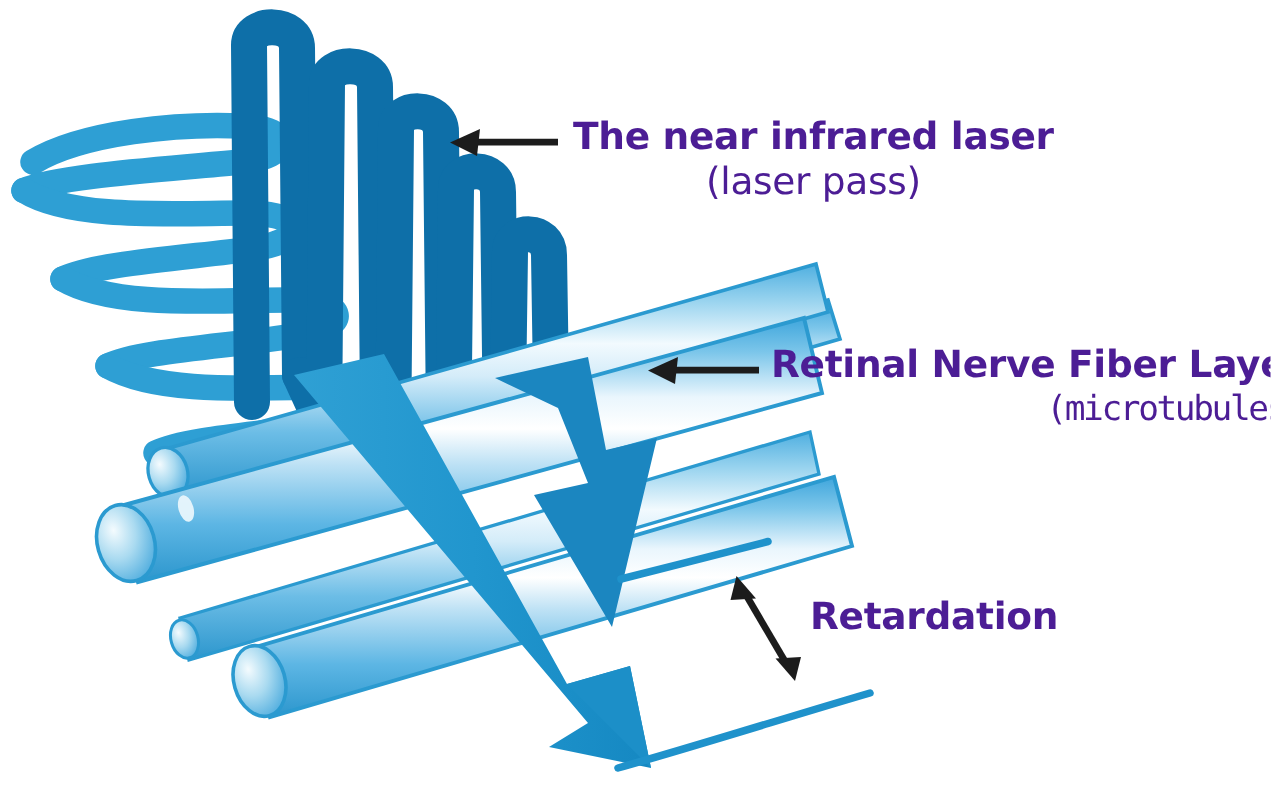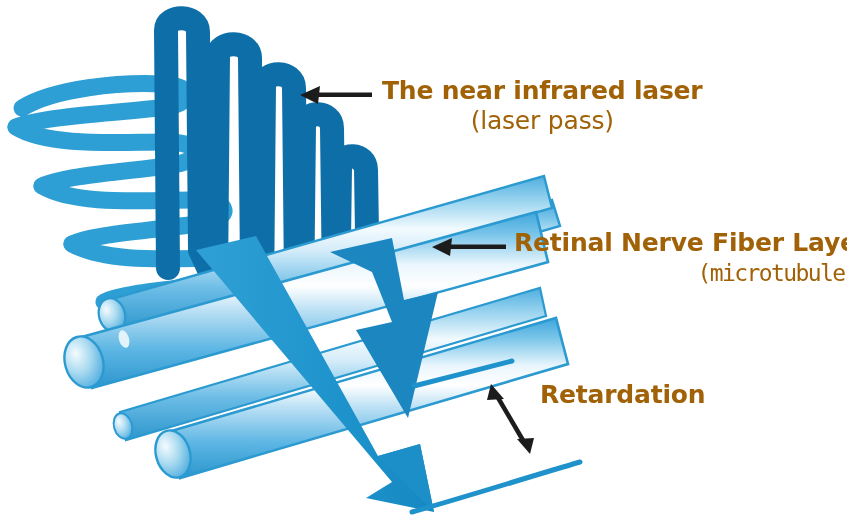--- a/index.html
+++ b/index.html
@@ -1,36 +1,36 @@
 <!DOCTYPE html>
 <html><head>
 <meta charset="utf-8">
 <style>
   html,body{margin:0;padding:0;background:#ffffff;}
   body{width:847px;height:526px;overflow:hidden;
        font-family:"Liberation Sans","DejaVu Sans",sans-serif;}
   #stage{position:relative;width:847px;height:526px;background:#fff;}
   #art{position:absolute;left:0;top:0;width:847px;height:526px;}
 
-  .label{position:absolute;color:#a16207;white-space:nowrap;
+  .label{position:absolute;color:#4c1d95;white-space:nowrap;
          font-family:"DejaVu Sans","Liberation Sans",sans-serif;
          font-weight:700;letter-spacing:-0.2px;}
   .label .l1{display:block;}
   .label .l2{display:block;}
 
   #lbl-laser{left:382px;top:76px;font-size:25px;line-height:30px;text-align:center;}
   #lbl-laser .l2{font-weight:400;}
 
   #lbl-rnfl{left:514px;top:228px;font-size:25px;line-height:30px;}
   #lbl-rnfl .l1{text-align:left;}
   #lbl-rnfl .l2{text-align:right;font-weight:400;font-size:23px;
                 font-family:"DejaVu Sans Mono","Liberation Mono",monospace;
                 letter-spacing:-1.6px;}
 
-  #lbl-retard{left:540px;top:380px;font-size:25px;line-height:30px;}
+  #lbl-retard{left:540px;top:396px;font-size:25px;line-height:30px;}
 </style>
 </head>
 <body>
 
 <div id="stage">
 
   <svg id="art" viewBox="0 0 847 526" xmlns="http://www.w3.org/2000/svg">
     <defs>
       <linearGradient id="tubeGrad" x1="0" y1="0" x2="0" y2="1">
         <stop offset="0" stop-color="#3FA6DC"></stop>

